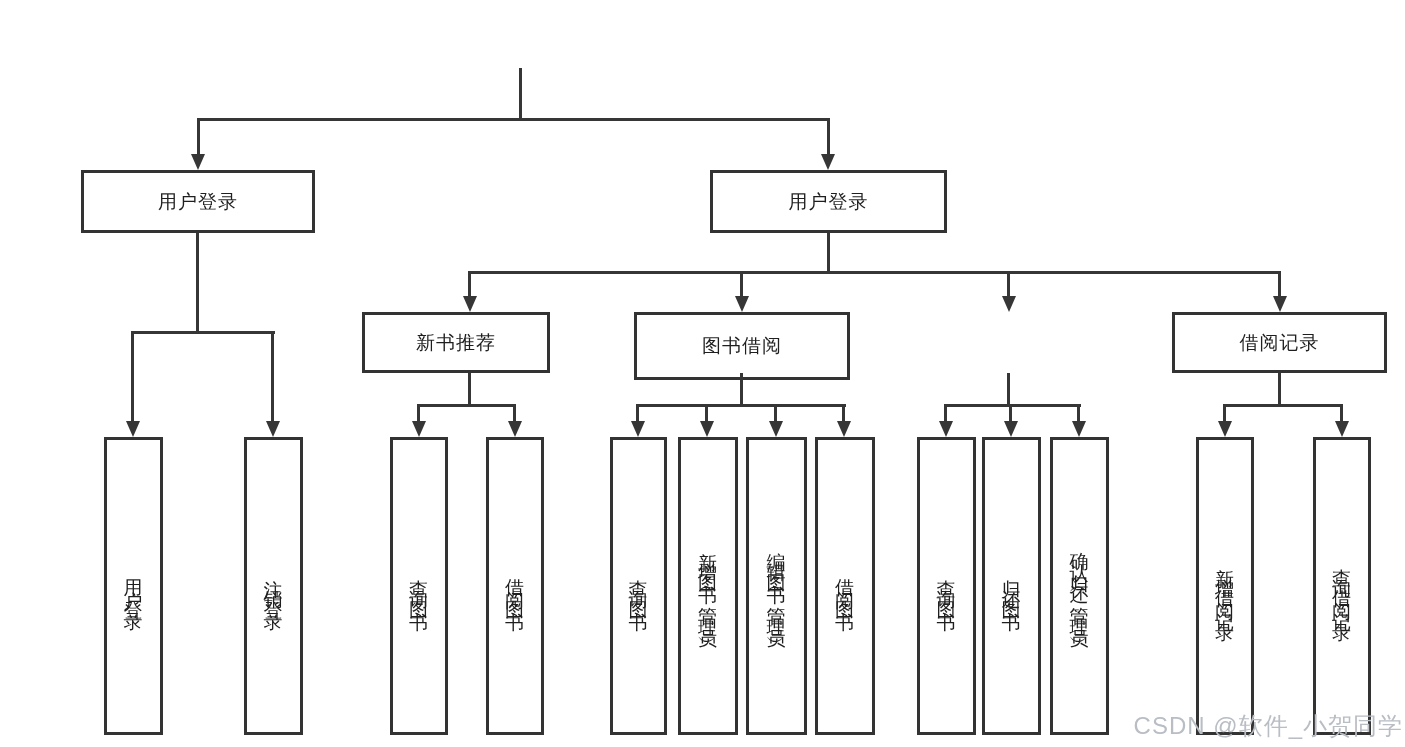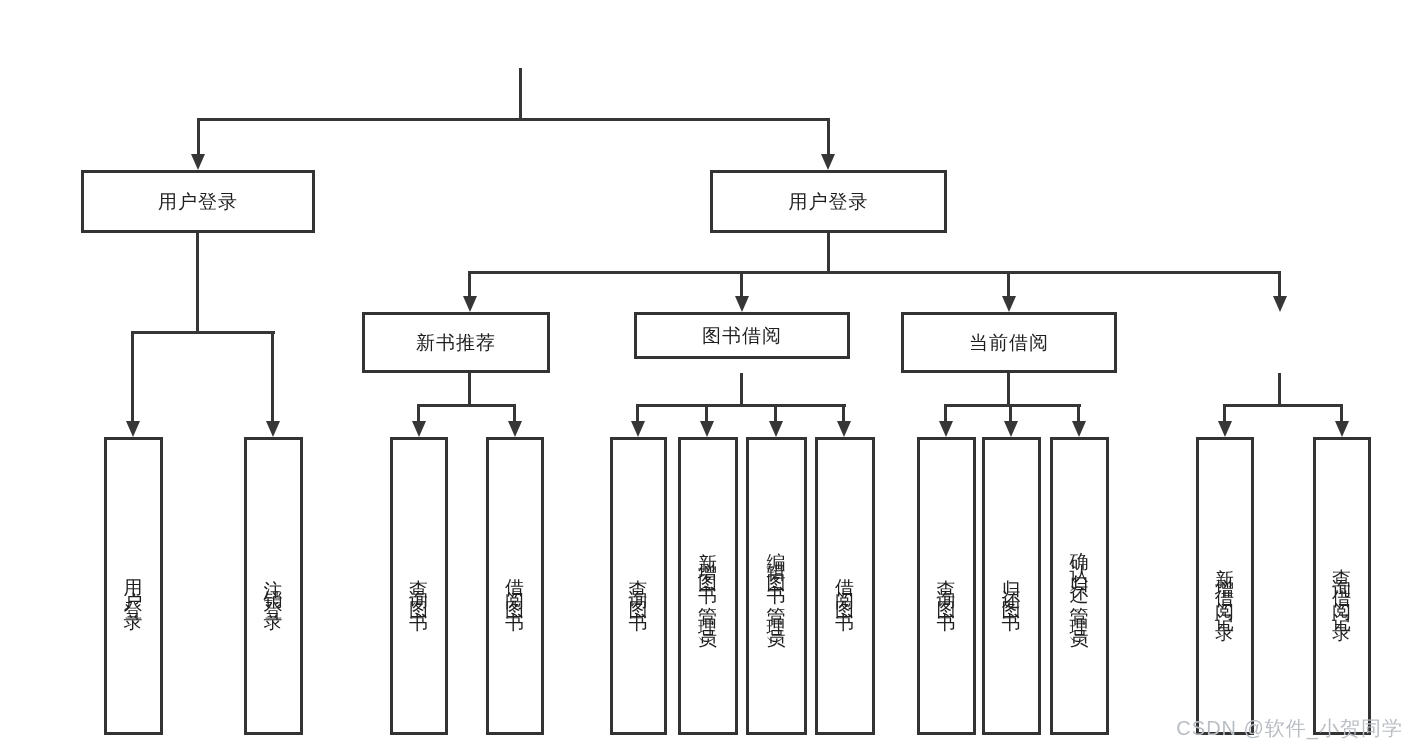--- a/index.html
+++ b/index.html
@@ -46,21 +46,21 @@
   .hline{position:absolute;height:3px;background:var(--line);}
   .tri{
     position:absolute;width:0;height:0;
     border-left:7px solid transparent;
     border-right:7px solid transparent;
     border-top:16px solid var(--line);
   }
   .watermark{
     position:absolute;
     right:2px;bottom:5px;
-    font-size:20px;
+    font-size:24px;
     letter-spacing:1px;
     color:var(--watermark);
     z-index:5;
     white-space:nowrap;
   }
 </style>
 </head>
 <body>
 
 <div class="canvas">
@@ -69,25 +69,25 @@
   <div class="box" style="left:81px;top:170px;width:234px;height:63px">
     <span class="hlabel">用户登录</span>
   </div>
   <div class="box" style="left:710px;top:170px;width:237px;height:63px">
     <span class="hlabel">用户登录</span>
   </div>
 
   <div class="box" style="left:362px;top:312px;width:188px;height:61px">
     <span class="hlabel">新书推荐</span>
   </div>
-  <div class="box" style="left:634px;top:312px;width:216px;height:47px">
+  <div class="box" style="left:634px;top:312px;width:216px;height:68px">
     <span class="hlabel">图书借阅</span>
   </div>
-  <div class="box" style="left:901px;top:312px;width:216px;height:61px">
-    <span class="hlabel">当前借阅</span>
+  <div class="box" style="left:1172px;top:312px;width:215px;height:61px">
+    <span class="hlabel">借阅记录</span>
   </div>
 
   <div class="box leaf" style="left:104px;width:59px">
     <span class="vlabel">用户登录</span>
   </div>
   <div class="box leaf" style="left:244px;width:59px">
     <span class="vlabel">注销登录</span>
   </div>
 
   <div class="box leaf" style="left:390px;width:58px">

